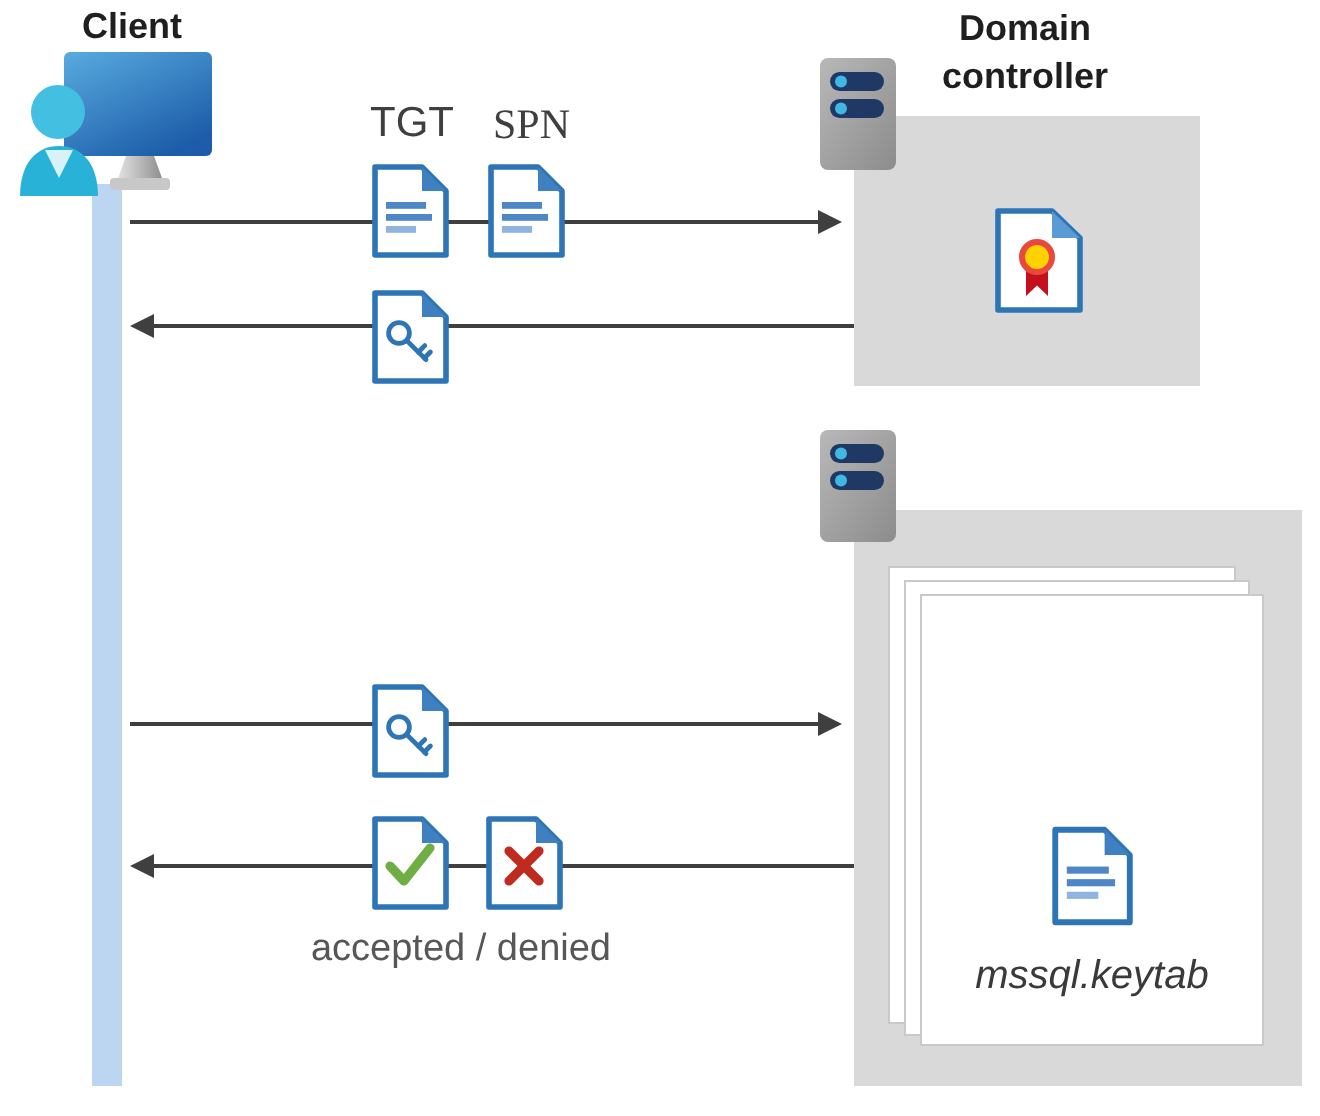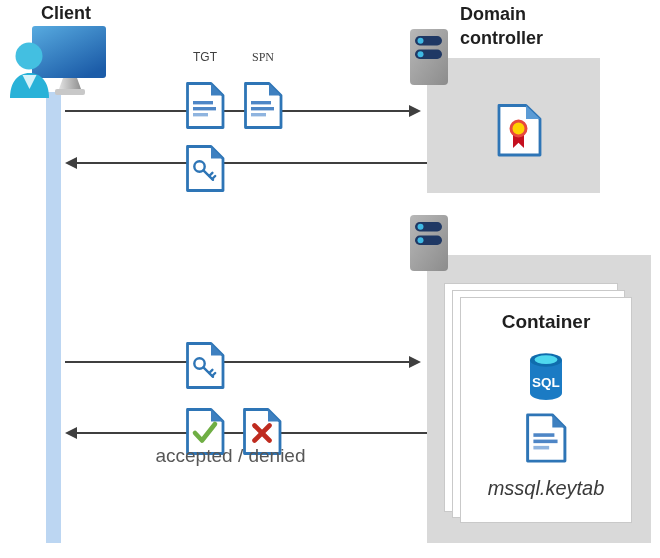--- a/index.html
+++ b/index.html
@@ -1,31 +1,31 @@
 <!DOCTYPE html>
 <html><head>
 <meta charset="utf-8">
 <style>
   html,body{margin:0;padding:0;background:#fff;}
   .canvas{
     position:relative;width:660px;height:558px;background:#ffffff;overflow:hidden;
     font-family:"Liberation Sans", sans-serif;
   }
-  .abs{position:absolute;}
+  .abs{position:absolute;text-align:center;}
   .hlabel{font-weight:bold;color:#1f1f1f;font-size:18px;}
   .zone{position:absolute;background:#D9D9D9;}
   .card{position:absolute;background:#ffffff;border:1px solid #C9C9C9;box-sizing:border-box;}
   .arrow-line{position:absolute;height:2px;background:#3f3f3f;}
   .head-right{position:absolute;width:0;height:0;
     border-top:6px solid transparent;border-bottom:6px solid transparent;
     border-left:12px solid #3f3f3f;}
   .head-left{position:absolute;width:0;height:0;
     border-top:6px solid transparent;border-bottom:6px solid transparent;
     border-right:12px solid #3f3f3f;}
-  .ticket-label{position:absolute;font-size:12px;color:#3f3f3f;text-align:center;}
+  .ticket-label{position:absolute;font-size:21px;color:#3f3f3f;text-align:right;}
   .caption{position:absolute;font-size:19px;color:#575757;text-align:center;}
   .keytab-label{position:absolute;font-size:20px;color:#3a3a3a;text-align:center;}
   .lifeline{position:absolute;background:#BCD6F2;}
   svg{display:block;}
 </style>
 </head>
 <body>
 
 <div class="canvas">
 
@@ -135,21 +135,21 @@
     <svg width="40" height="47" viewBox="0 0 40 47">
       <path d="M2.5,1.5 H26 L38,13.5 V45.5 H2.5 Z" fill="#fff" stroke="#2E75B6" stroke-width="2.8" stroke-linejoin="round"></path>
       <path d="M26,1.5 V13.5 H38 Z" fill="#3E80C0"></path>
       <g stroke="#BF2B1F" stroke-width="4.6" stroke-linecap="round">
         <path d="M12.5,17.5 L27.5,32.5"></path>
         <path d="M27.5,17.5 L12.5,32.5"></path>
       </g>
     </svg>
   </div>
 
-  <div class="caption" style="left:128px;top:445px;width:205px;">accepted / denied</div>
+  <div class="caption" style="left:128px;top:464px;width:205px;">accepted / denied</div>
 
   <div class="hlabel abs" style="left:460px;top:2px;width:105px;line-height:24px;">Domain controller</div>
 
   <div class="abs" style="left:409px;top:28px;">
     <svg width="40" height="58" viewBox="0 0 40 58">
       <defs>
         <linearGradient id="gSrv1" x1="0" y1="0" x2="1" y2="1">
           <stop offset="0" stop-color="#B8B8B8"></stop>
             <stop offset="1" stop-color="#8C8C8C"></stop>
         </linearGradient>
@@ -185,30 +185,21 @@
       <circle cx="11.5" cy="12.75" r="3" fill="#3FB9E4"></circle>
       <rect x="6" y="21.5" width="27" height="9.5" rx="4.75" fill="#1F3864"></rect>
       <circle cx="11.5" cy="26.25" r="3" fill="#3FB9E4"></circle>
     </svg>
   </div>
 
   <div class="card" style="left:444px;top:283px;width:174px;height:229px;"></div>
   <div class="card" style="left:452px;top:290px;width:173px;height:228px;"></div>
   <div class="card" style="left:460px;top:297px;width:172px;height:226px;"></div>
 
-  <div class="hlabel abs" style="left:460px;top:311px;width:172px;text-align:center;font-size:19px;">Container</div>
-
-  <div class="abs" style="left:528px;top:351px;">
-    <svg width="36" height="51" viewBox="0 0 36 51">
-      <path d="M2,9 V42 C2,46 9.2,49 18,49 C26.8,49 34,46 34,42 V9 Z" fill="#1B7BC4"></path>
-      <ellipse cx="18" cy="9" rx="16" ry="6.8" fill="#0F6CAD"></ellipse>
-      <ellipse cx="18" cy="8.6" rx="11.5" ry="4.4" fill="#4FD8EF"></ellipse>
-      <text x="18" y="36" text-anchor="middle" font-family="Liberation Sans, sans-serif" font-size="13.5" font-weight="bold" fill="#ffffff">SQL</text>
-    </svg>
-  </div>
+
 
   <div class="abs" style="left:525px;top:412px;">
     <svg width="42" height="52" viewBox="0 0 40 47">
       <path d="M2.5,1.5 H26 L38,13.5 V45.5 H2.5 Z" fill="#fff" stroke="#2E75B6" stroke-width="2.8" stroke-linejoin="round"></path>
       <path d="M26,1.5 V13.5 H38 Z" fill="#3E80C0"></path>
       <rect x="8" y="19" width="20" height="3.4" fill="#4E86C6"></rect>
       <rect x="8" y="25" width="23" height="3.4" fill="#4E86C6"></rect>
       <rect x="8" y="31" width="15" height="3.4" fill="#8FB4DF"></rect>
     </svg>
   </div>

